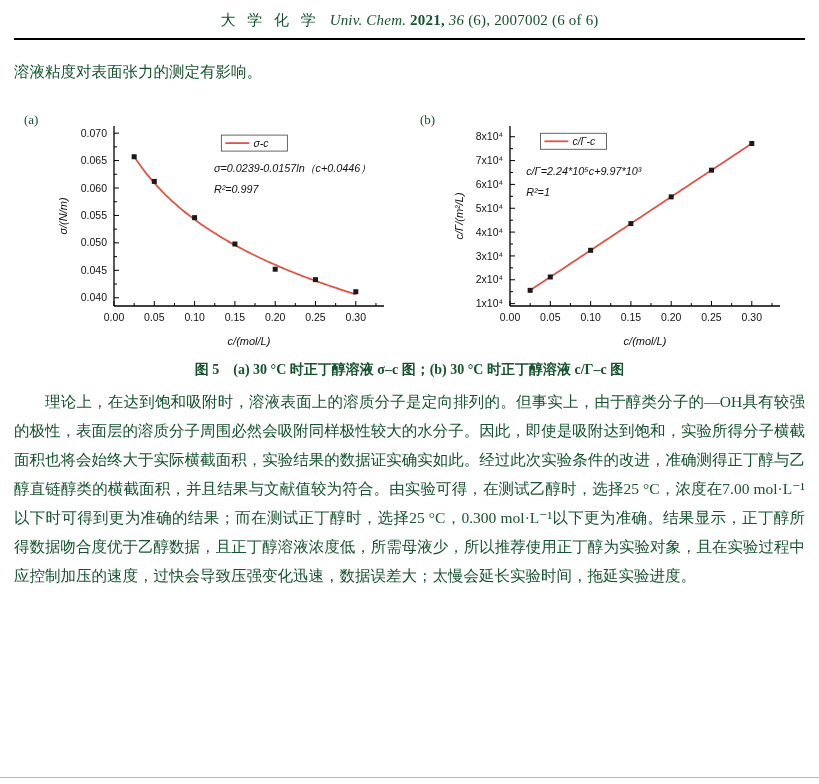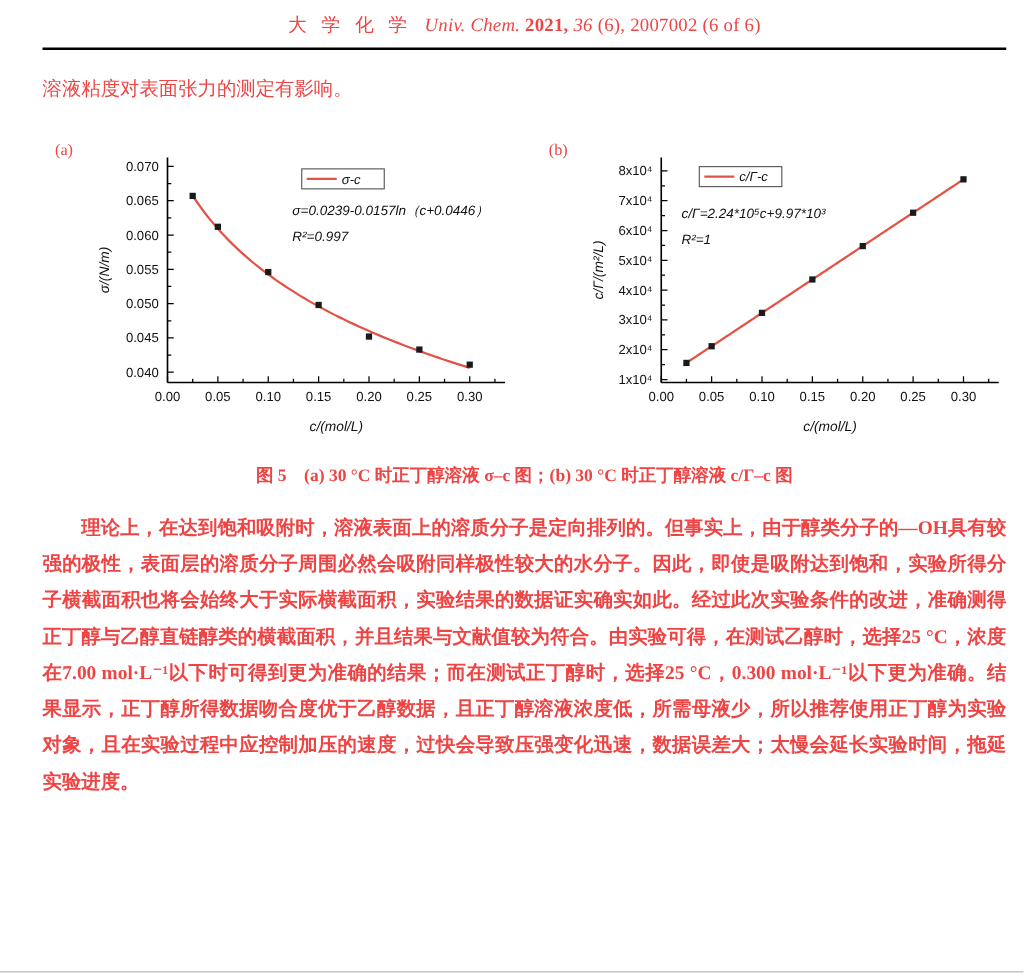--- a/index.html
+++ b/index.html
@@ -1,24 +1,23 @@
 <!DOCTYPE html>
 <html><head>
 <meta charset="utf-8">
 <style>
   html,body{margin:0;padding:0;background:#ffffff;}
   .page{
     position:relative;
     width:819px;height:784px;
     box-sizing:border-box;
     background:#ffffff;
-    color:#ef4444;
+    color:#14532d;
     font-family:"Liberation Serif","DejaVu Serif",serif;
     overflow:hidden;
-    padding-left:20px;
   }
   .inner{padding:0 14px;}
   
   .journal-line{
     padding-top:11px;
     text-align:center;
     font-size:15px;
     letter-spacing:.2px;
     white-space:nowrap;
   }
@@ -33,37 +32,37 @@
   
   .body-text{
     font-size:15.5px;
     line-height:29px;
     text-align:justify;
     margin:0;
   }
   .p1{margin-top:17px;font-family:Liberation Serif, serif;}
   .indent{text-indent:2em;}
   .p2{margin-top:29px;}
-  .p3{margin-top:18px;font-weight:bold;}
+  .p3{margin-top:8px;}
   
   .figure-area{margin-top:26px;}
   .charts-row{
     display:flex;
     flex-direction:row;
     justify-content:space-between;
   }
   .chart-block{position:relative;width:395px;height:240px;}
   .panel-label{
     position:absolute;left:10px;top:0px;
     font-size:13px;
     font-family:"Liberation Serif","DejaVu Serif",serif;
   }
   .chart-svg{display:block;}
   .fig-caption{
-    margin-top:20px;
+    margin-top:9px;
     text-align:center;
     font-weight:bold;
     font-size:14px;
   }
   
   .section-heading{
     margin:16px 0 0 0;
     font-size:17px;
     font-weight:bold;
   }

